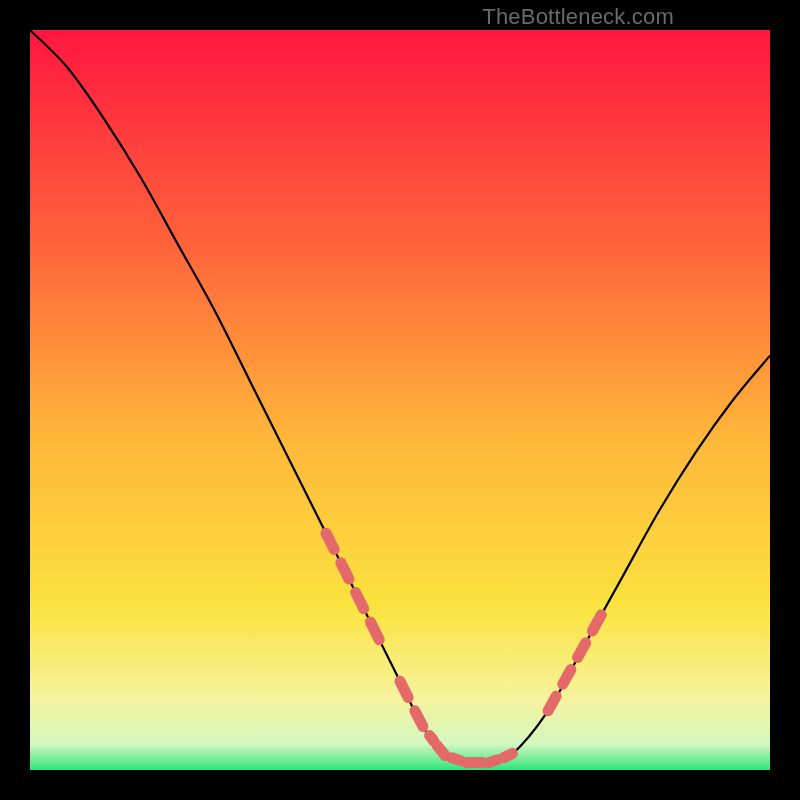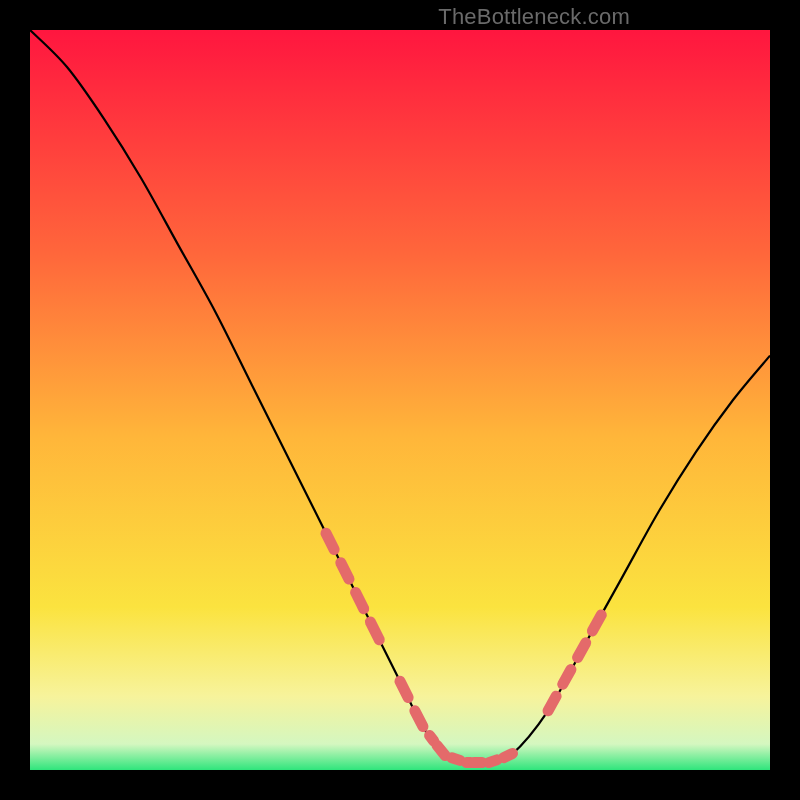--- a/index.html
+++ b/index.html
@@ -9,20 +9,21 @@
     height: 800px;
     background: #000;
     overflow: hidden;
     font-family: Arial, Helvetica, sans-serif;
   }
   .outer {
     position: relative;
     width: 640px;
     height: 800px;
     background: #000;
+    padding-left: 44px;
   }
   .plot-area {
     position: absolute;
     left: 30px;
     top: 30px;
     width: 740px;
     height: 740px;
     overflow: hidden;
   }
   .attribution {

